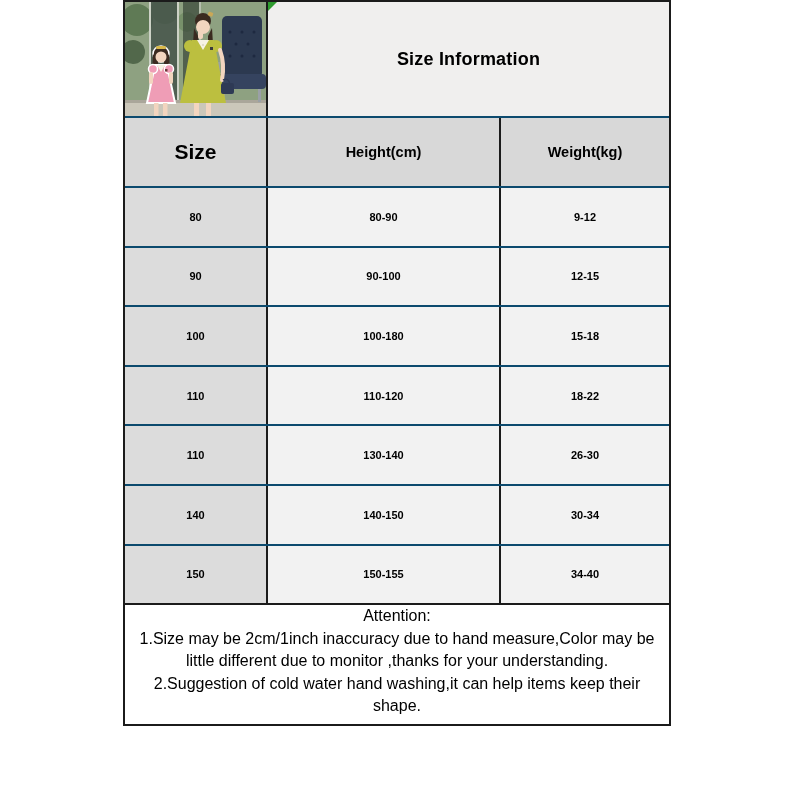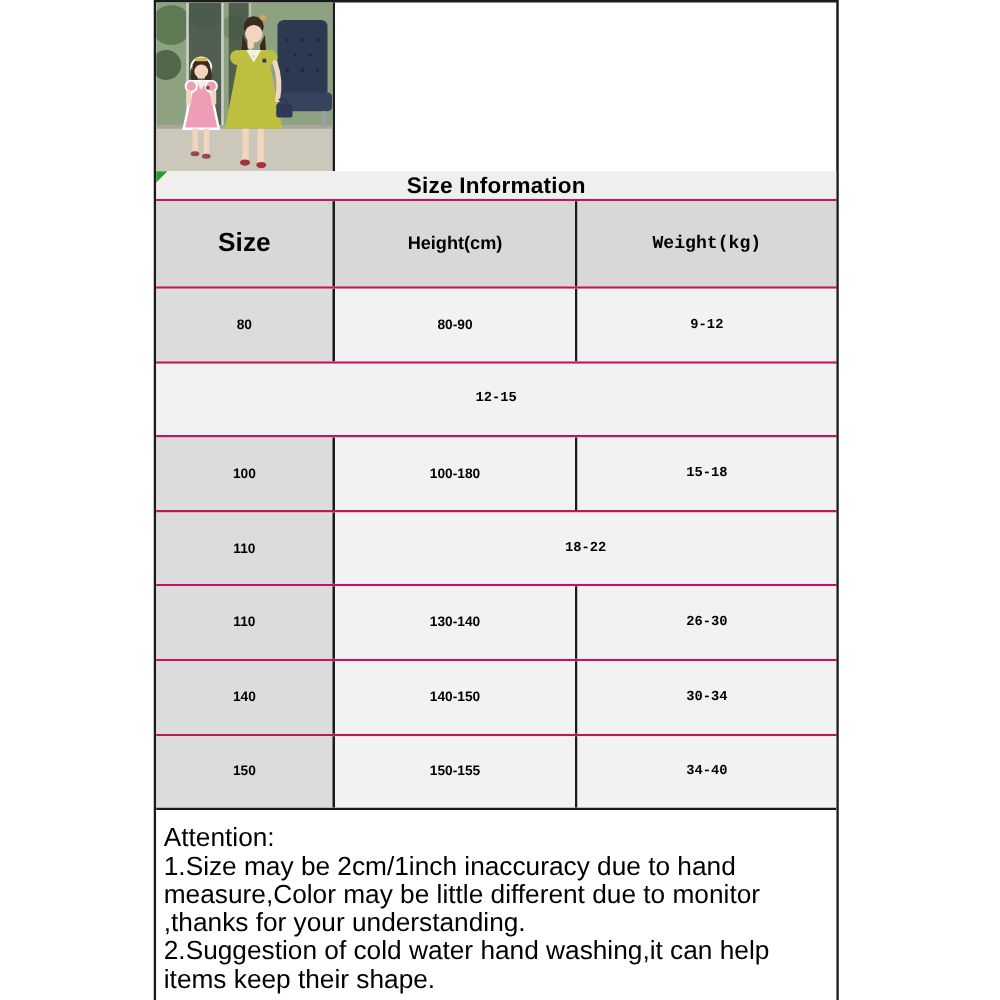--- a/index.html
+++ b/index.html
@@ -6,53 +6,53 @@
   html,body{margin:0;padding:0;}
   body{
     width:800px;height:800px;background:#ffffff;position:relative;
     font-family:"Liberation Sans", sans-serif;color:#000;
     -webkit-font-smoothing:antialiased;
   }
   .sheet{
     position:absolute;left:123px;top:0;width:548px;
     box-sizing:border-box;border:2px solid #1b1b1b;background:#fff;
   }
-  .row{display:flex;border-top:2px solid #be185d;}
+  .row{display:flex;border-top:2px solid #0c4a6e;}
   .row.first{border-top:none;}
   .cell{
     box-sizing:border-box;display:flex;align-items:center;justify-content:center;
     text-align:center;
   }
   .c1{width:143px;border-right:2px solid #1b1b1b;}
-  .c2{width:194px;border-right:2px solid #1b1b1b;}
-  .c3{flex:1;font-family:Liberation Mono, monospace;}
+  .c2{width:233px;border-right:2px solid #1b1b1b;}
+  .c3{flex:1;}
   
-  .top-row{height:157px;flex-direction:column;}
+  .top-row{height:114px;}
   .photo-cell{width:143px;border-right:2px solid #1b1b1b;box-sizing:border-box;overflow:hidden;padding:0;}
   .photo-cell svg{display:block;}
   .title-cell{flex:1;background:#f0efee;position:relative;}
   .title-text{font-size:18px;font-weight:bold;letter-spacing:.2px;}
   .corner-marker{
     position:absolute;left:0;top:0;width:0;height:0;
     border-top:9px solid #2e9b2e;border-right:9px solid transparent;
   }
   
   .head-row{height:68px;}
   .head-row .cell{background:#d8d8d8;font-weight:bold;}
   .size-head{font-size:21px;}
   .col-head{font-size:14.5px;}
   
   .data-row{height:57.6px;font-weight:bold;font-size:11px;}
   .data-row .c1{background:#dcdcdc;}
   .data-row .c2,.data-row .c3{background:#f2f2f2;}
   
   .attention{
     border-top:2px solid #1b1b1b;min-height:108px;box-sizing:border-box;
-    background:#fff;padding:12px 6px 6px 6px;
-    font-size:21px;line-height:22.5px;text-align:left;
+    background:#fff;padding:0 6px 6px 6px;
+    font-size:16px;line-height:22.5px;text-align:center;
   }
 </style>
 </head>
 <body>
 
 <div class="sheet">
 
   <div class="row first top-row">
     <div class="photo-cell">
       <svg width="141" height="135" viewBox="0 0 141 135" aria-hidden="true">
@@ -144,29 +144,32 @@
     <div class="cell c2 col-head">Height(cm)</div>
     <div class="cell c3 col-head">Weight(kg)</div>
   </div>
 
   <div class="row data-row">
     <div class="cell c1">80</div>
     <div class="cell c2">80-90</div>
     <div class="cell c3">9-12</div>
   </div>
   <div class="row data-row">
+    <div class="cell c1">90</div>
+    <div class="cell c2">90-100</div>
     <div class="cell c3">12-15</div>
   </div>
   <div class="row data-row">
     <div class="cell c1">100</div>
     <div class="cell c2">100-180</div>
     <div class="cell c3">15-18</div>
   </div>
   <div class="row data-row">
     <div class="cell c1">110</div>
+    <div class="cell c2">110-120</div>
     <div class="cell c3">18-22</div>
   </div>
   <div class="row data-row">
     <div class="cell c1">110</div>
     <div class="cell c2">130-140</div>
     <div class="cell c3">26-30</div>
   </div>
   <div class="row data-row">
     <div class="cell c1">140</div>
     <div class="cell c2">140-150</div>

